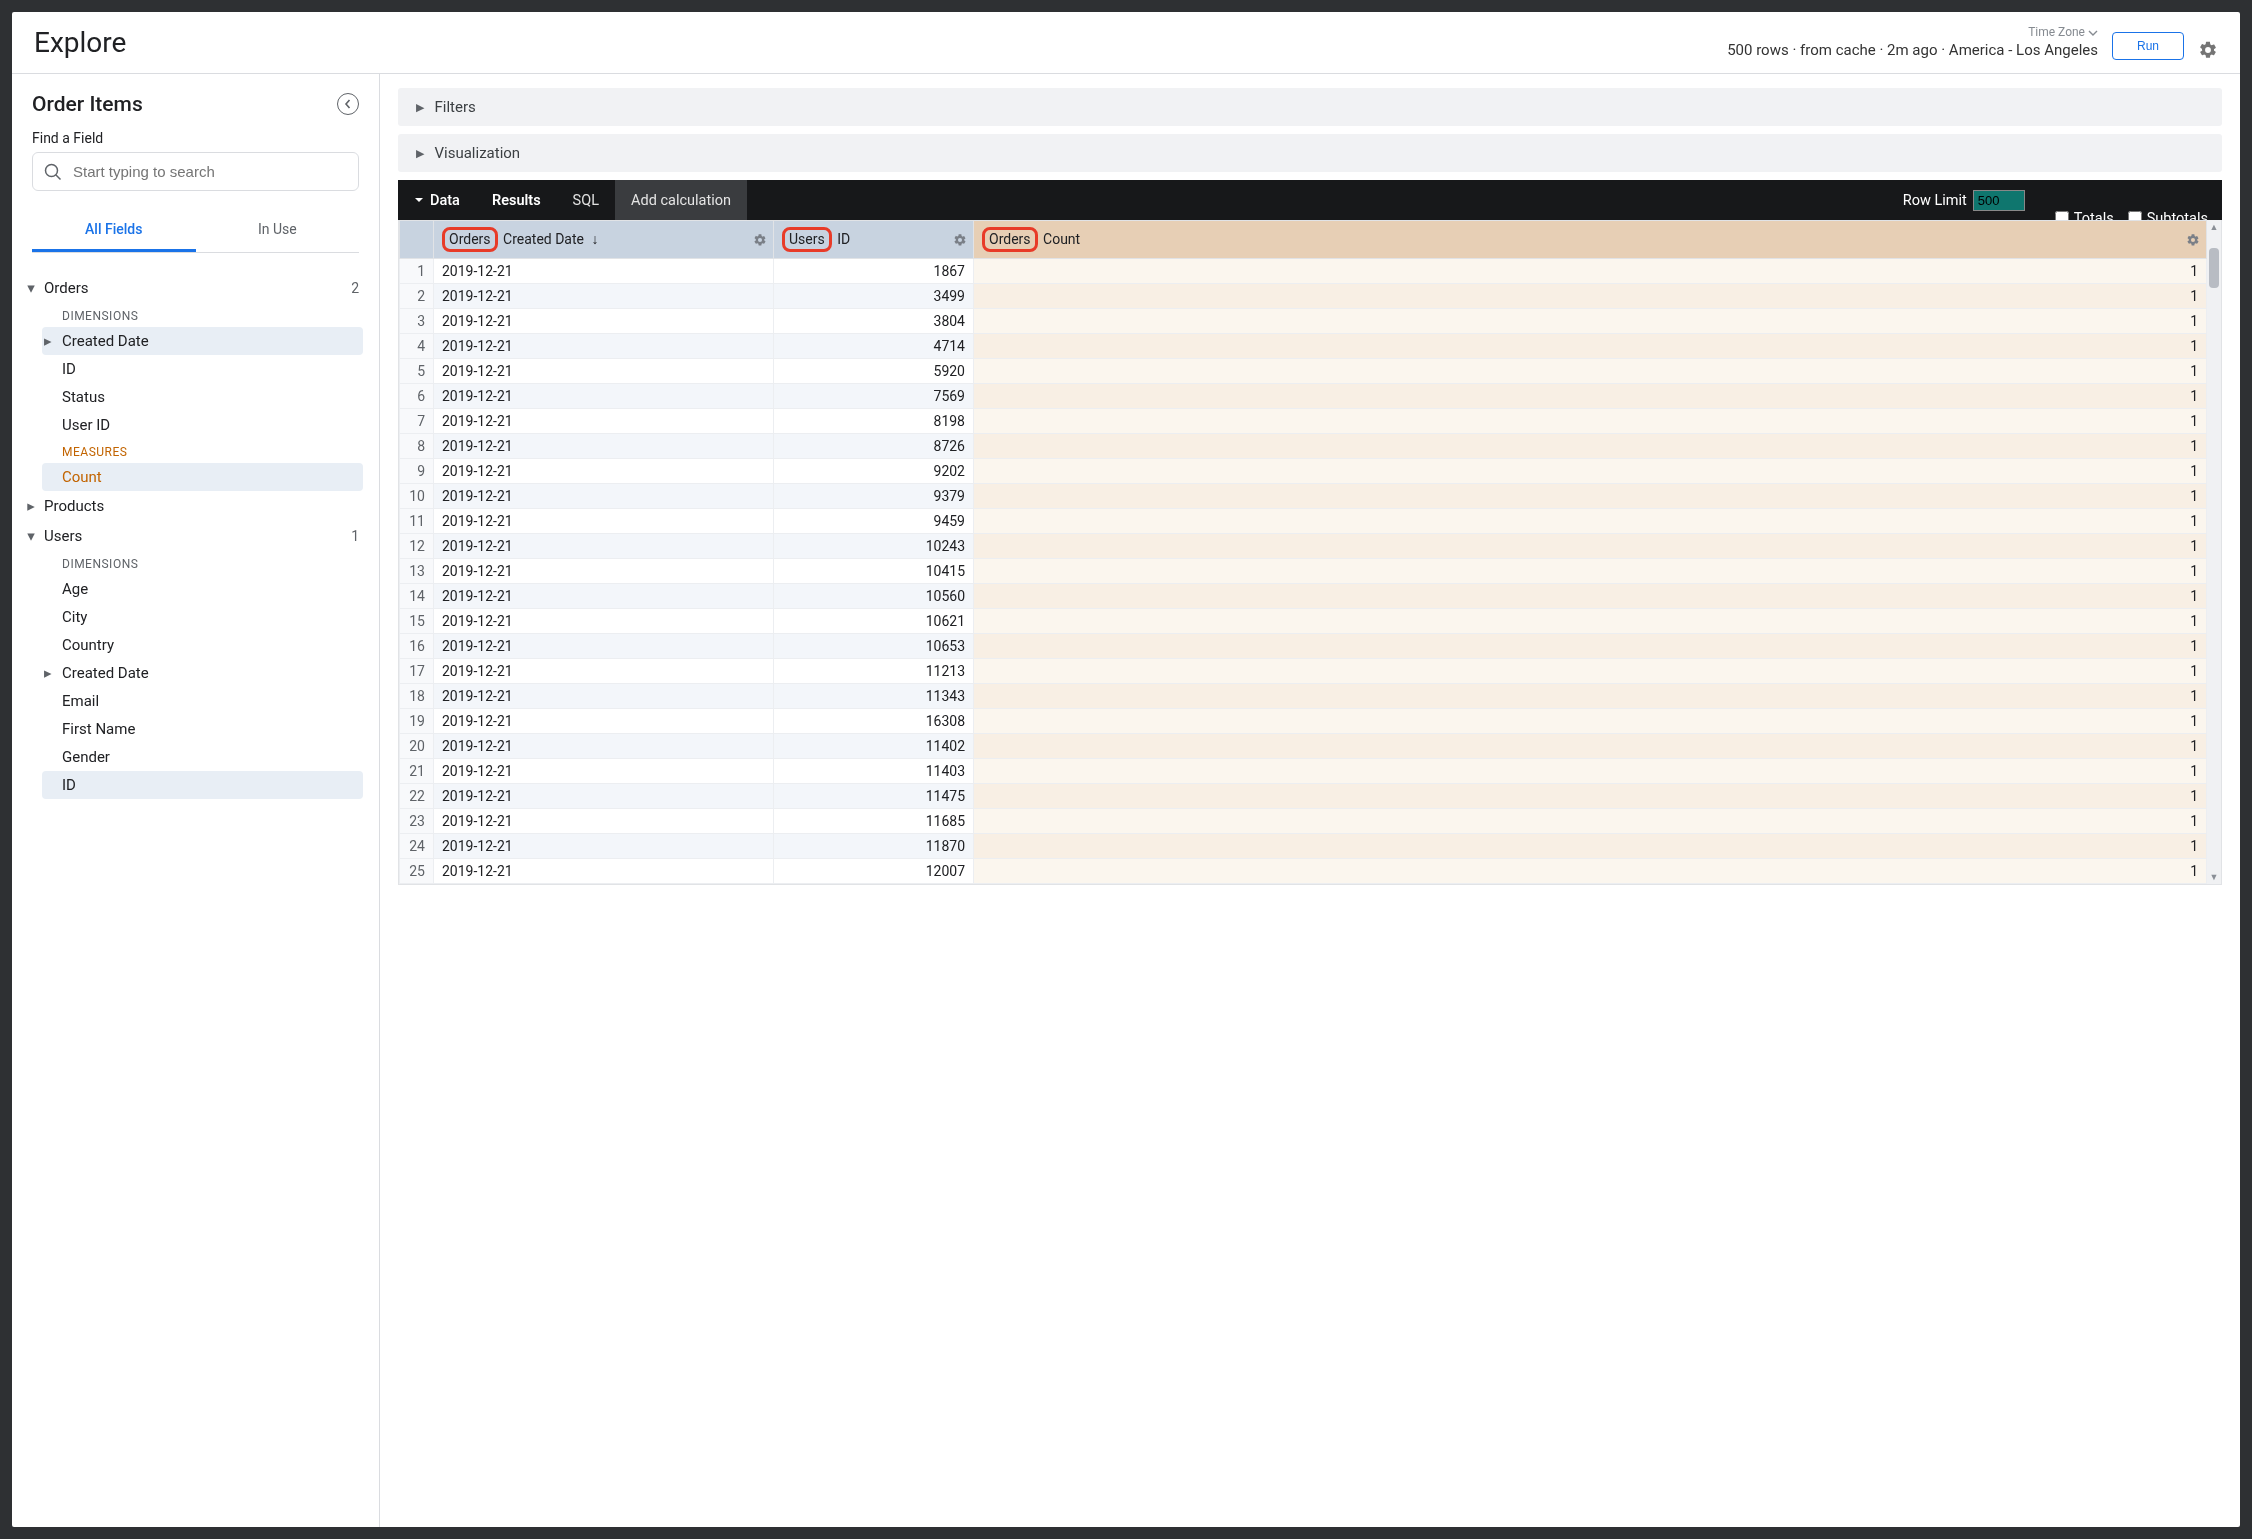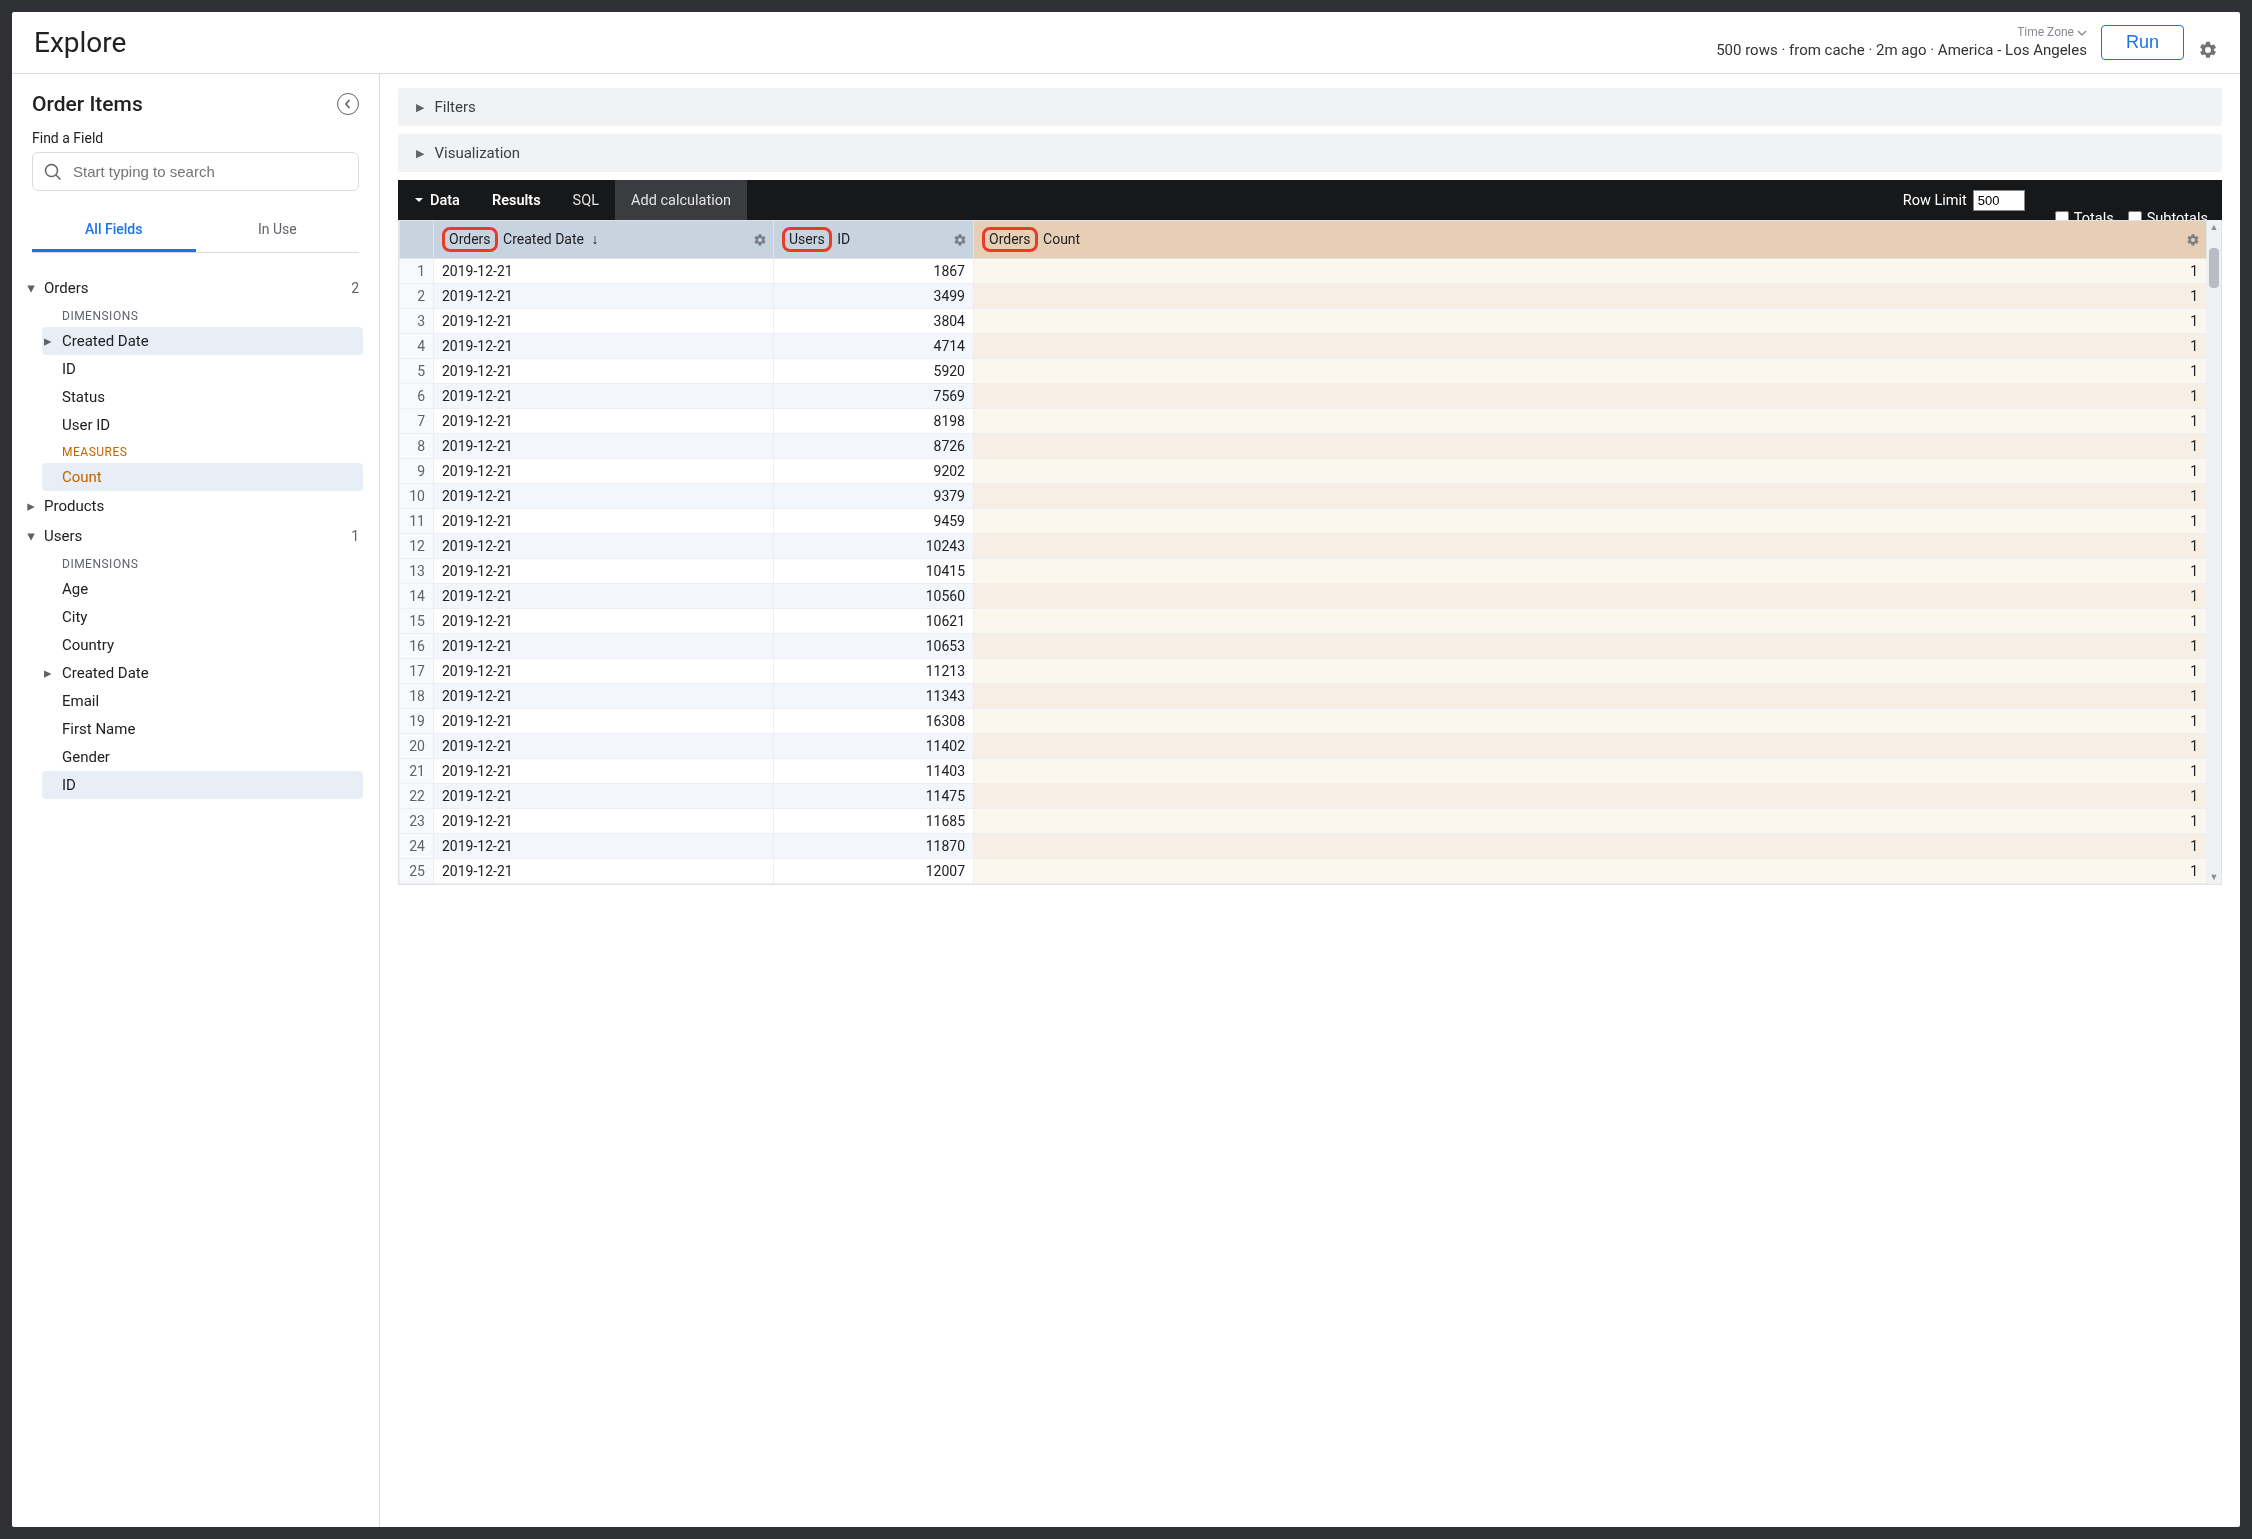--- a/index.html
+++ b/index.html
@@ -55,21 +55,21 @@
     gap: 3px;
   }
   .meta-line {
     font-size: 15px;
     color: #333;
   }
   .run-btn {
     border: 1px solid #1a73e8;
     background: #fff;
     color: #1a73e8;
-    font-size: 18px;
+    font-size: 12px;
     padding: 6px 24px;
     border-radius: 4px;
     cursor: pointer;
   }
   .gear-icon {
     color: #757575;
     cursor: pointer;
   }
   
   .body {
@@ -242,21 +242,21 @@
     color: #e4e4e4;
     cursor: pointer;
   }
   .db-spacer { flex:1; }
   .db-rowlimit-label { margin-right: 6px; }
   .db-rowlimit-input {
     width: 52px;
     padding: 2px 4px;
     border: 1px solid #888;
     font-size: 13px;
-    background:#ffffff;
+    background:#0f766e;
     color:#000;
   }
   .db-check { display:flex; align-items:center; gap:5px; margin-left:14px;margin-top:36px; }
   .db-check input { width:14px; height:14px; }
 
   
   .results-wrap {
     display:flex;
     border-left:1px solid #e1e3e6;
     border-right:1px solid #e1e3e6;

